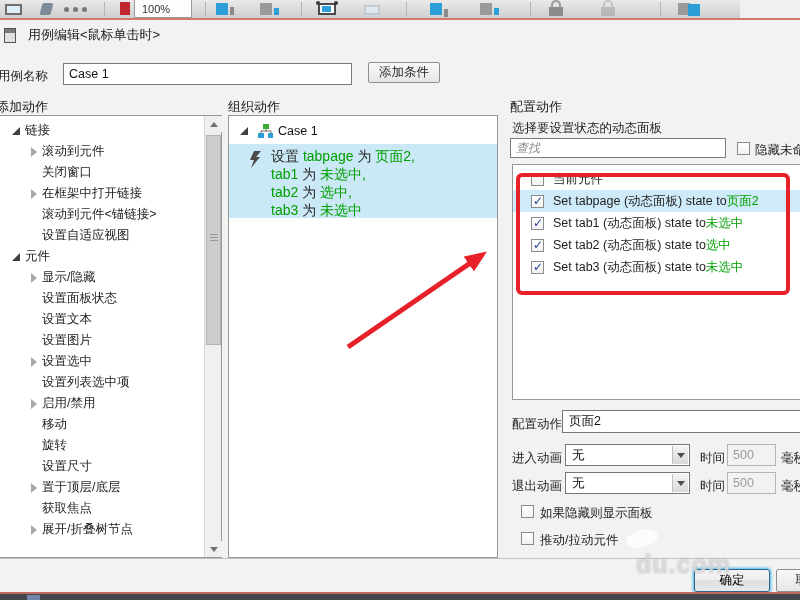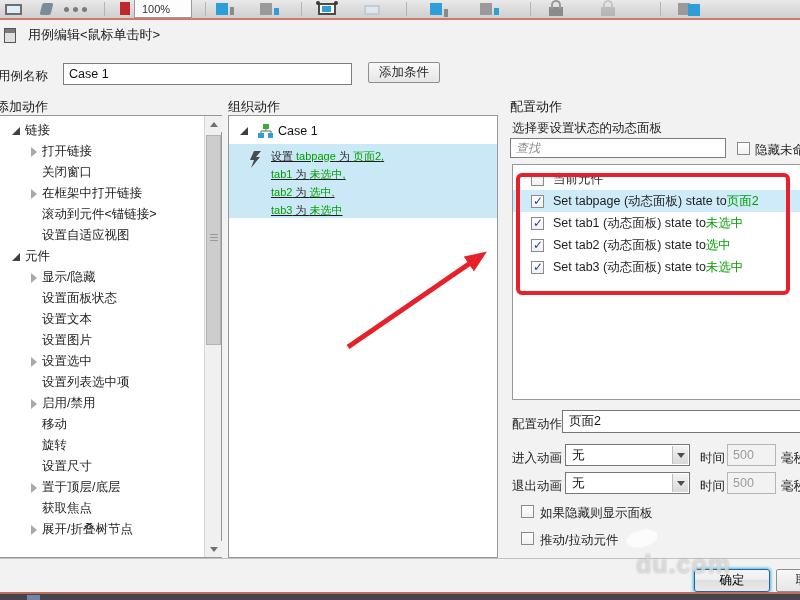--- a/index.html
+++ b/index.html
@@ -1,20 +1,20 @@
 <!DOCTYPE html>
 <html><head>
 <meta charset="utf-8">
 <style>
   * { margin:0; padding:0; box-sizing:border-box; }
   body { background:#555; font-family:"Liberation Sans","DejaVu Sans",sans-serif; }
   .screen { position:relative; width:800px; height:600px; overflow:hidden; background:#f0f0f0; }
 
   
-  .toolbar { position:absolute; left:0; top:0; width:800px; height:18px;
+  .toolbar { position:absolute; left:0; top:0; width:740px; height:18px;
              background:linear-gradient(#eceValue 0%,#d2d2d2 100%);
              background:linear-gradient(#e9e9e9,#cfcfcf); }
   .tb-sep { position:absolute; top:2px; width:1px; height:14px; background:#b5b5b5; }
   .tb-ic { position:absolute; }
   .monitor { left:5px; bottom:3px; width:17px; height:11px; border:2px solid #6e6e6e; background:#ddeef8; }
   .brush { left:41px; bottom:3px; width:11px; height:12px; background:#7c8b99; transform:skewX(-14deg); border-radius:2px; }
   .dots { left:64px; bottom:6px; width:30px; height:5px; display:flex; gap:4px; }
   .dots i { width:5px; height:5px; background:#7a7a7a; border-radius:50%; }
   .swatch { left:120px; bottom:3px; width:10px; height:13px; background:#c0272d; }
   .zoomsel { left:134px; bottom:0px; width:58px; height:21px; background:#fdfdfd; border:1px solid #9a9a9a;
@@ -68,21 +68,21 @@
   .sbtn.down::after { content:""; border-left:4px solid transparent; border-right:4px solid transparent; border-top:5px solid #6f7275; }
   .sthumb { position:absolute; left:1px; top:19px; width:15px; height:210px; background:#cdcdcd; border:1px solid #b3b3b3; }
   .sthumb::after { content:""; position:absolute; left:3px; top:101px; width:8px; height:1px; background:#9a9a9a; box-shadow:0 3px 0 #9a9a9a, 0 -3px 0 #9a9a9a; }
 
   
   .box.mid { left:228px; width:270px; }
   .case-row { position:absolute; left:0; top:6px; display:flex; align-items:center; padding-left:8px; gap:5px; height:18px; }
   .case-label { font-size:12.5px; color:#111; }
   .action-sel { position:absolute; left:0; top:28px; width:268px; height:74px; background:#cbe8f6; }
   .bolt { position:absolute; left:20px; top:7px; }
-  .action-lines { position:absolute; left:42px; top:3px; line-height:18px; font-size:11px; white-space:nowrap;text-decoration:underline; }
+  .action-lines { position:absolute; left:42px; top:3px; line-height:18px; font-size:14px; white-space:nowrap; }
   .c-d { color:#2a2a2a; }
   .c-g { color:#00a000; }
 
   
   .sub-label { position:absolute; left:512px; top:100px; }
   .search-input { position:absolute; left:510px; top:118px; width:216px; height:20px; border:1px solid #7c7c7c; padding:0 5px; font-size:12px; font-family:inherit; color:#333; }
   .search-input::placeholder { font-style:italic; color:#8a8a8a; }
   .cb { position:relative; display:inline-block; width:13px; height:13px; background:linear-gradient(#fff,#f1f1f1); border:1px solid #8b8b8b; flex:none; }
   .cb.checked::after { content:"✓"; position:absolute; left:1px; top:-2px; font-size:12px; font-weight:bold; color:#1c3f94; }
   .cb-abs { position:absolute; }
@@ -190,21 +190,21 @@
     <span class="colhead" style="left:510px">配置动作</span>
 
     <div class="box left">
       <div class="tree" id="left-tree">
           <div class="tree-row lvl0">
             <span class="tri expanded"></span>
             <span class="tree-label">链接</span>
           </div>
           <div class="tree-row lvl1">
             <span class="tri collapsed"></span>
-            <span class="tree-label">打开链接</span>
+            <span class="tree-label">滚动到元件</span>
           </div>
           <div class="tree-row lvl1">
             <span class="tri none"></span>
             <span class="tree-label">关闭窗口</span>
           </div>
           <div class="tree-row lvl1">
             <span class="tri collapsed"></span>
             <span class="tree-label">在框架中打开链接</span>
           </div>
           <div class="tree-row lvl1">

